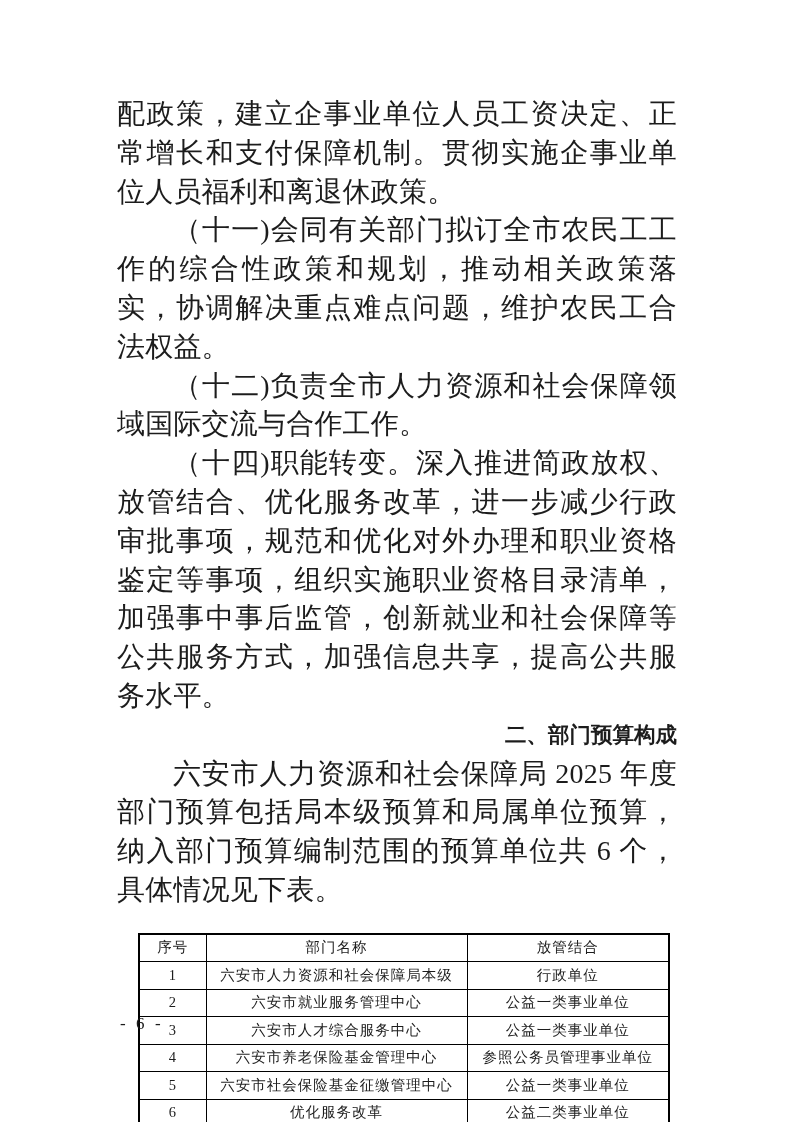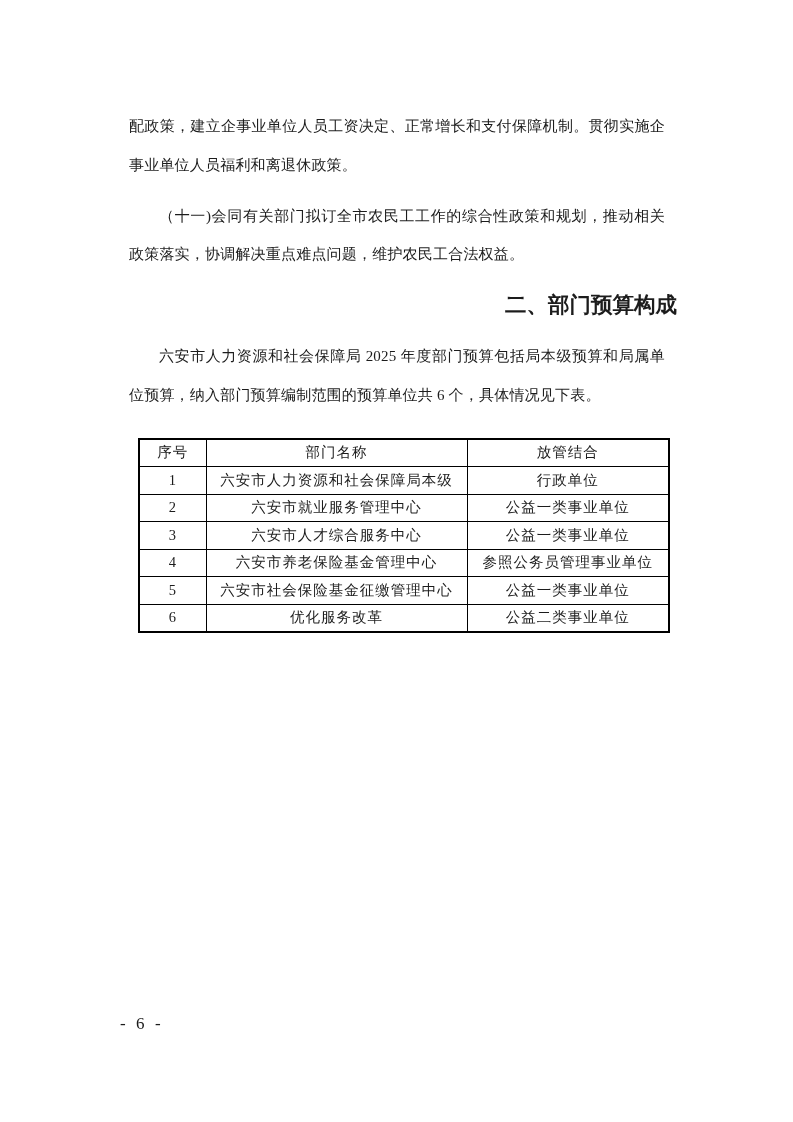--- a/index.html
+++ b/index.html
@@ -12,22 +12,22 @@
     font-family: "Liberation Serif", "DejaVu Serif", serif;
     color: #1c1c1c;
   }
   .content {
     position: absolute;
     left: 117px;
     top: 95px;
     width: 560px;
   }
   .para {
-    margin: 12px;
-    font-size: 15px;
+    margin: 0;
+    font-size: 28px;
     line-height: 38.8px;
     text-align: justify;
     text-justify: inter-ideograph;
     text-indent: 2em;
     letter-spacing: 0.2px;
   }
   .para.no-indent { text-indent: 0; }
   .heading {
     margin: 0;
     font-size: 21.5px;
@@ -68,20 +68,22 @@
     letter-spacing: 0.18em;
     color: #1c1c1c;
   }
 </style>
 </head>
 <body>
 
 <div class="content">
   <p class="para no-indent">配政策，建立企事业单位人员工资决定、正常增长和支付保障机制。贯彻实施企事业单位人员福利和离退休政策。</p>
   <p class="para">（十一)会同有关部门拟订全市农民工工作的综合性政策和规划，推动相关政策落实，协调解决重点难点问题，维护农民工合法权益。</p>
+  <p class="para">（十二)负责全市人力资源和社会保障领域国际交流与合作工作。</p>
+  <p class="para">（十四)职能转变。深入推进简政放权、放管结合、优化服务改革，进一步减少行政审批事项，规范和优化对外办理和职业资格鉴定等事项，组织实施职业资格目录清单，加强事中事后监管，创新就业和社会保障等公共服务方式，加强信息共享，提高公共服务水平。</p>
   <h2 class="heading">二、部门预算构成</h2>
   <p class="para">六安市人力资源和社会保障局 2025 年度部门预算包括局本级预算和局属单位预算，纳入部门预算编制范围的预算单位共 6 个，具体情况见下表。</p>
 
   <table class="doc-table">
     <colgroup>
       <col class="col-index">
       <col class="col-name">
       <col class="col-type">
     </colgroup>
     <thead>

